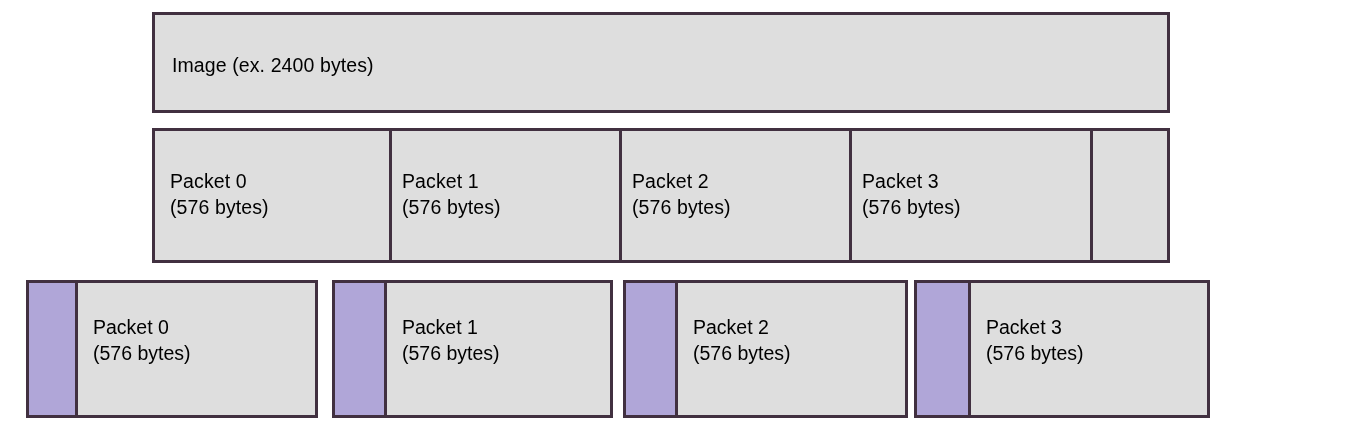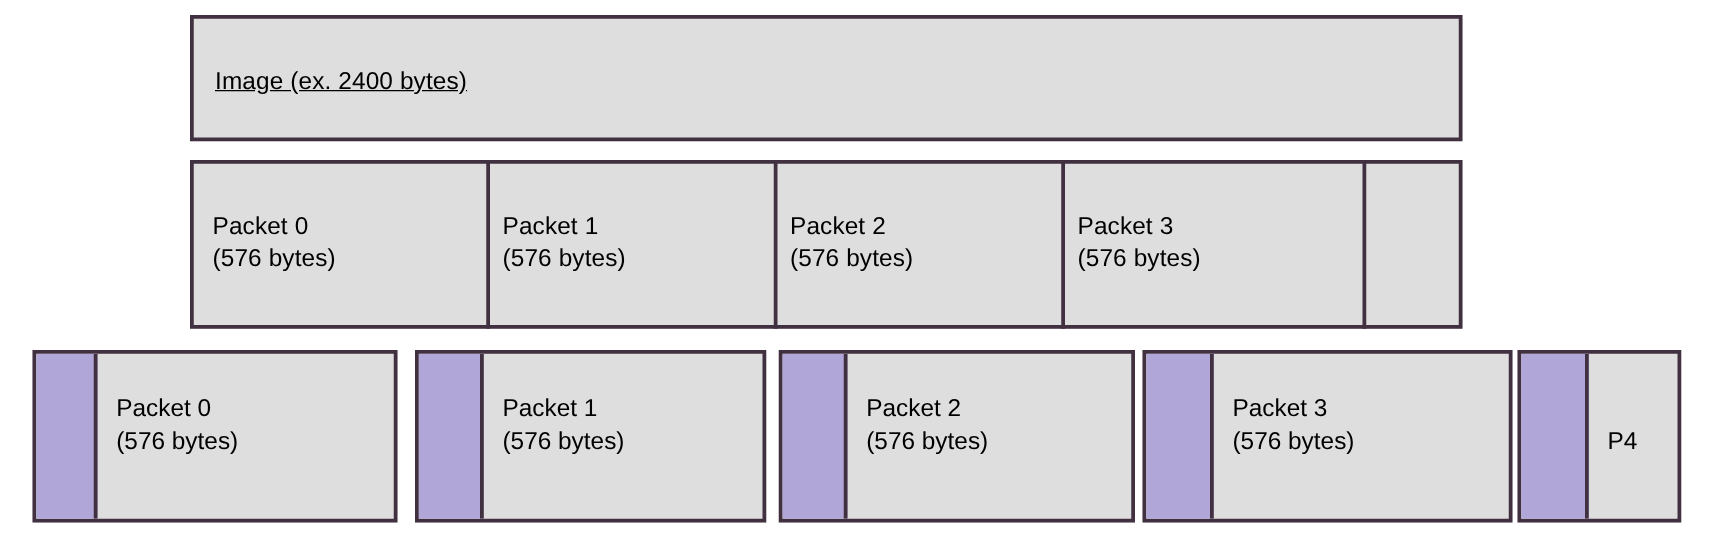--- a/index.html
+++ b/index.html
@@ -44,21 +44,20 @@
   
   #image-bar {
     left: 152px;
     top: 12px;
     width: 1018px;
     height: 101px;
   }
   #image-bar-label {
     left: 172px;
     top: 52px;
-    text-decoration: underline;
   }
 
   
   #packet-bar {
     left: 152px;
     top: 128px;
     width: 1018px;
     height: 135px;
   }
   .divider {
@@ -138,18 +137,14 @@
     <div class="body-label" style="left:67px; top:31px;">Packet 2
 (576 bytes)</div>
   </div>
 
   <div class="frame" style="left:914px; width:296px;">
     <div class="hdr" style="width:54px;"></div>
     <div class="body-label" style="left:69px; top:31px;">Packet 3
 (576 bytes)</div>
   </div>
 
-  <div class="frame" style="left:1214px; width:131px;">
-    <div class="hdr" style="width:54px;"></div>
-    <div class="body-label" style="left:69px; top:57px;">P4</div>
-  </div>
 
 </div>
 
 </body></html>

